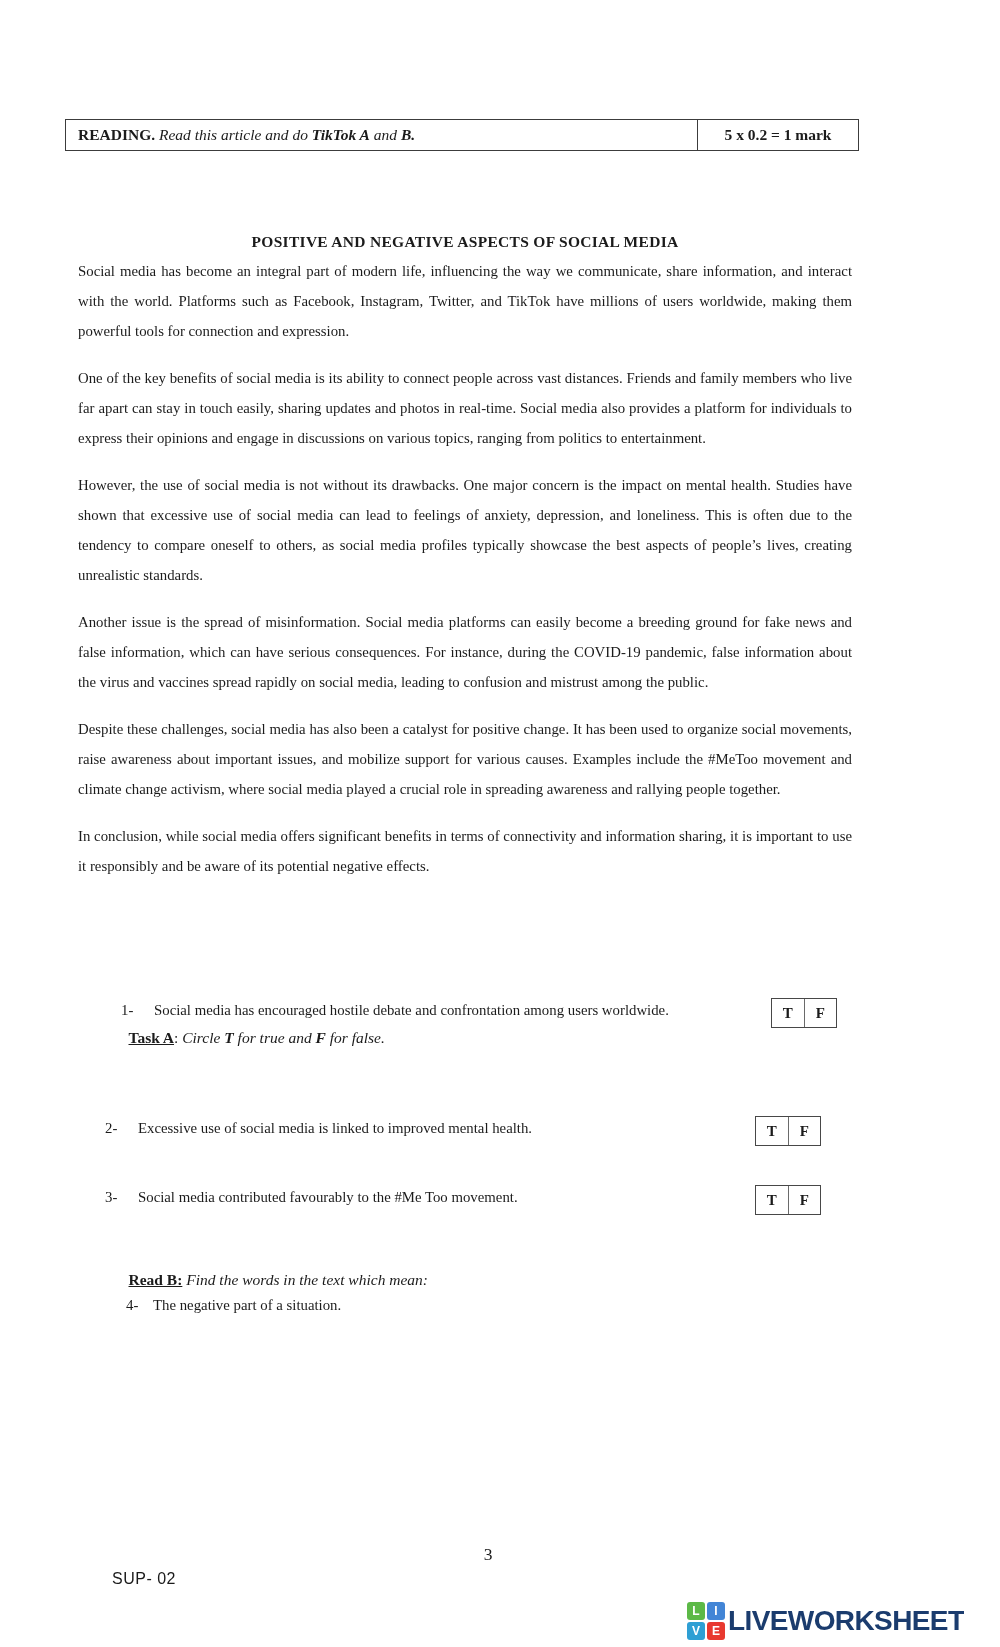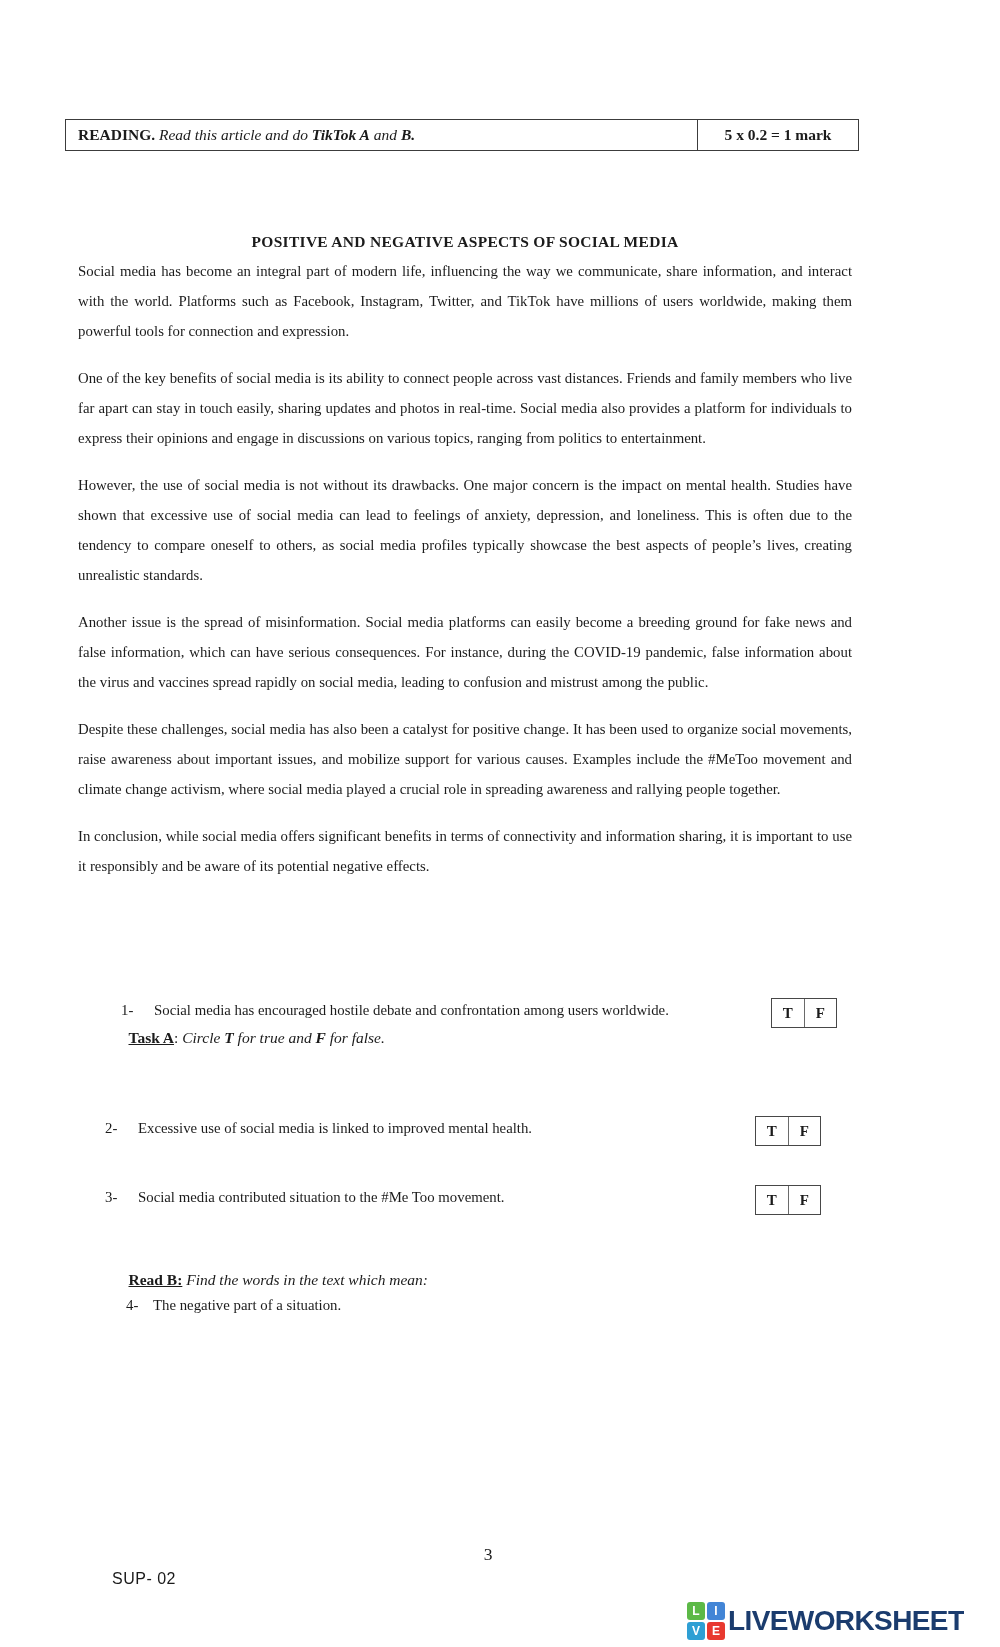--- a/index.html
+++ b/index.html
@@ -132,21 +132,21 @@
 
   <div class="ta-item ta-item-2">
     <span class="item-num">2-</span><span>Excessive use of social media is linked to improved mental health.</span>
     <div class="tf-box">
       <div class="tf-cell tf-cell-t">T</div>
       <div class="tf-cell">F</div>
     </div>
   </div>
 
   <div class="ta-item ta-item-3">
-    <span class="item-num">3-</span><span>Social media contributed situation to the #Me Too movement.</span>
+    <span class="item-num">3-</span><span>Social media contributed favourably to the #Me Too movement.</span>
     <div class="tf-box">
       <div class="tf-cell tf-cell-t">T</div>
       <div class="tf-cell">F</div>
     </div>
   </div>
 
   <div class="task-heading task-b-heading">
     <span class="task-label">Read B:</span><span class="i"> Find the words in the text which mean:</span>
   </div>
 

